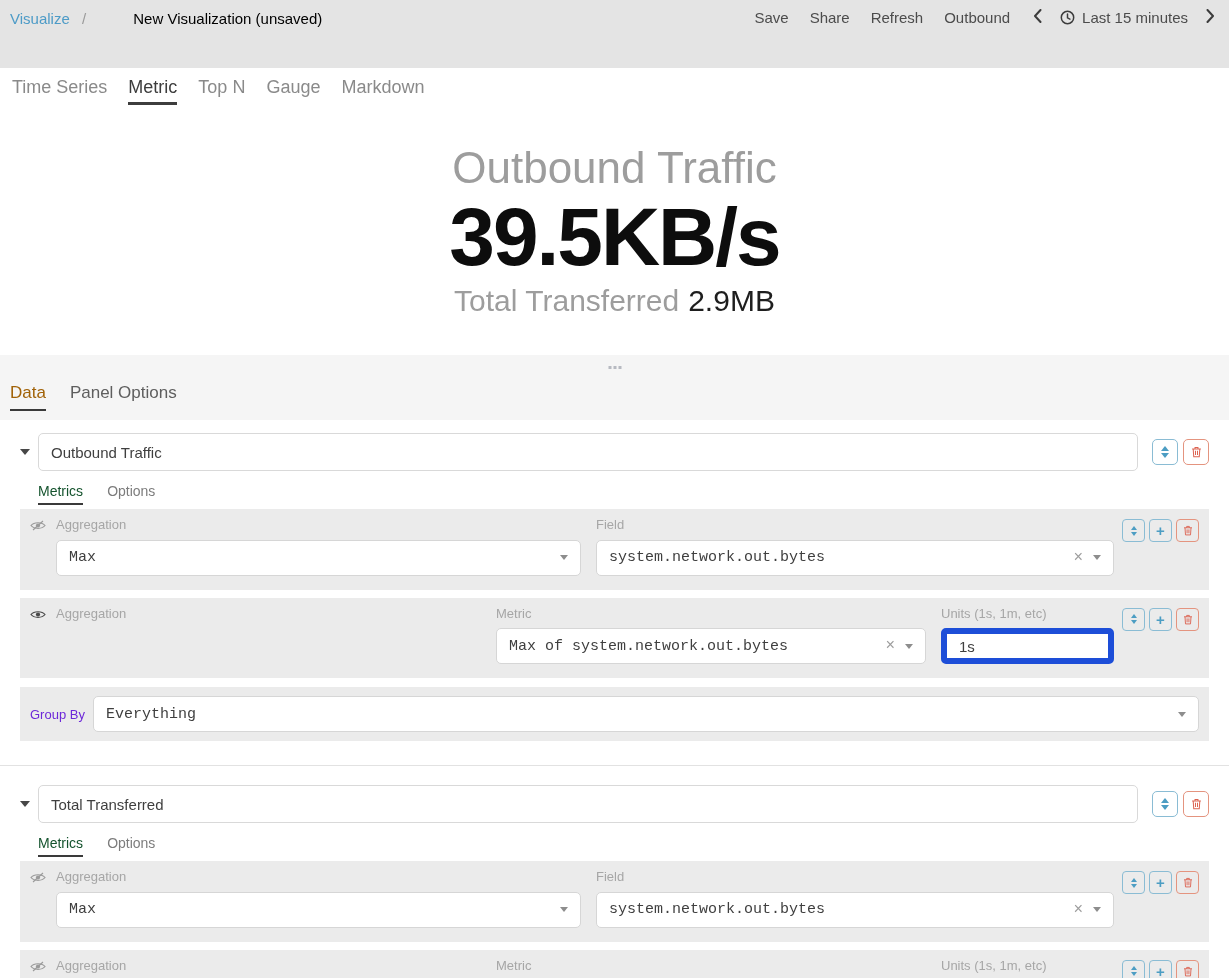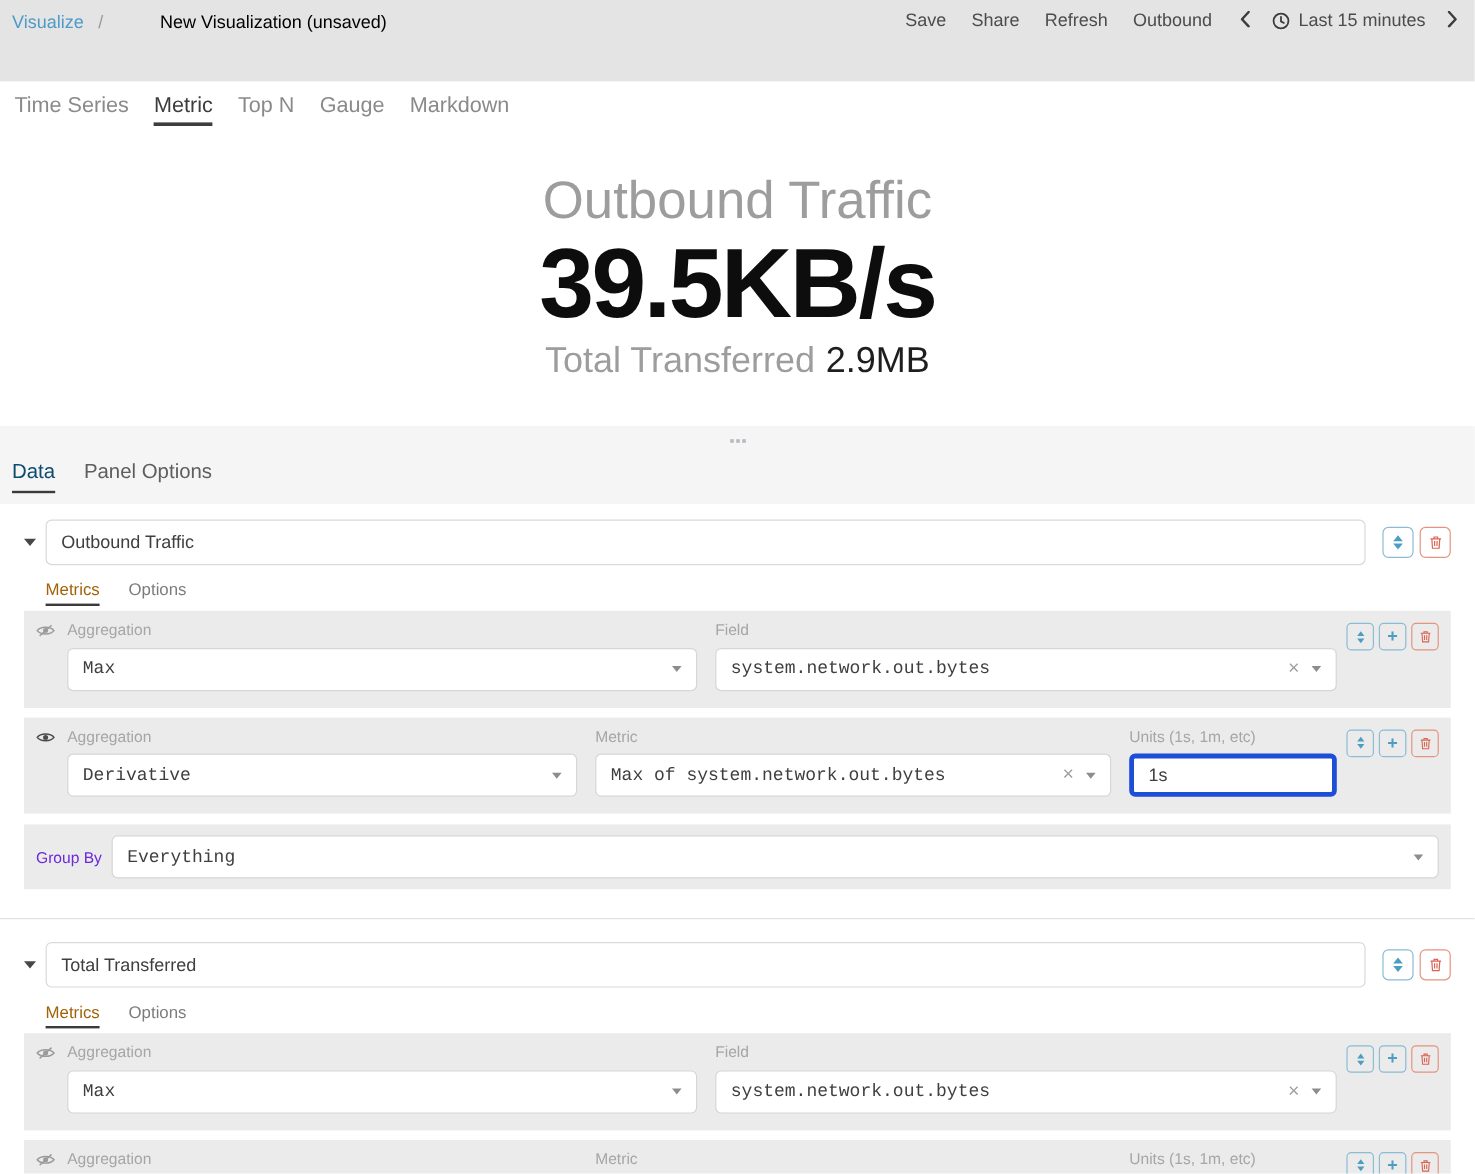--- a/index.html
+++ b/index.html
@@ -39,21 +39,21 @@
 
   
   .editor-band { height:65px; background:#f5f5f5; position:relative; }
   .drag-handle { position:absolute; top:8px; left:50%; transform:translateX(-50%);
                  display:flex; gap:2px; padding:3px; cursor:row-resize; }
   .drag-handle i { width:3px; height:3px; background:#b7bac1; display:block; }
   .editor-tabs { position:absolute; bottom:9px; left:10px; display:flex; gap:24px;
                  font-size:17px; color:#5e5e5e; }
   .etab { cursor:pointer; }
   .etab span { display:inline-block; }
-  .etab.active { color:#0c4a6e; }
+  .etab.active { color:#a16207; }
   .etab.active span { border-bottom:2px solid #3a3a3a; padding-bottom:6px; }
 
   
   .editor-body { padding:13px 20px 0; background:#fff; }
   .series-row { display:flex; align-items:center; }
   .collapse { width:18px; display:flex; justify-content:flex-start; }
   .tri-dark { width:0; height:0; border-left:5px solid transparent; border-right:5px solid transparent;
               border-top:6px solid #474747; }
   .series-name { flex:1; height:38px; border:1px solid #d9d9d9; border-radius:5px; padding:0 12px;
                  font-size:15px; color:#3f3f3f; font-family:inherit; background:#fff; outline:none; }
@@ -68,21 +68,21 @@
                border-bottom:5px solid currentColor; }
   .updown .d { border-left:4px solid transparent; border-right:4px solid transparent;
                border-top:5px solid currentColor; }
   .updown.sm .u { border-left-width:3.5px; border-right-width:3.5px; border-bottom-width:4.5px; }
   .updown.sm .d { border-left-width:3.5px; border-right-width:3.5px; border-top-width:4.5px; }
   .plus { font-size:15px; font-weight:700; line-height:1; }
 
   .sub-tabs { display:flex; gap:24px; margin:12px 0 4px 18px; font-size:14px; color:#7c7c7c; }
   .stab { cursor:pointer; }
   .stab span { display:inline-block; }
-  .stab.active { color:#a16207; }
+  .stab.active { color:#14532d; }
   .stab.active span { border-bottom:2px solid #3a3a3a; padding-bottom:4px; }
 
   .agg-panel { background:#ebebeb; display:flex; padding:8px 10px 14px; }
   .agg-panel + .agg-panel { margin-top:8px; }
   .eye { width:26px; padding-top:3px; flex:none; }
   .eye svg { display:block; }
   .eye.hidden-eye { color:#9b9b9b; }
   .eye.visible-eye { color:#4a4a4a; }
   .cols { flex:1; display:flex; gap:15px; min-width:0; }
   .col { display:flex; flex-direction:column; min-width:0; }
@@ -92,21 +92,21 @@
   .col-metric-b { flex:0 0 430px; }
   .col-flex { flex:1 1 auto; }
 
   .select, .combo { height:36px; background:#fff; border:1px solid #d6d6d6; border-radius:5px;
                     display:flex; align-items:center; padding:0 12px; font-size:15px; color:#3f3f3f;
                     cursor:pointer;font-family:Liberation Mono, monospace; }
   .select .val, .combo .val { flex:1; white-space:nowrap; overflow:hidden; text-overflow:ellipsis; }
   .caret { width:0; height:0; border-left:4.5px solid transparent; border-right:4.5px solid transparent;
            border-top:5px solid #8d8d8d; margin-left:10px; flex:none; }
   .combo .clear { color:#9d9d9d; font-size:16px; line-height:1; margin-left:10px; flex:none; cursor:pointer; }
-  .text-input { height:36px; width:100%; background:#fff; border:4px solid #1d4ed8; border-radius:5px;
+  .text-input { height:36px; width:100%; background:#fff; border:6px solid #1d4ed8; border-radius:5px;
                 padding:0 12px; font-size:15px; color:#3f3f3f; font-family:inherit; outline:none; }
 
   .panel-btns { display:flex; gap:4px; margin-left:8px; align-self:flex-start; padding-top:2px; flex:none; }
   .btn-sm { width:23px; height:23px; border-radius:4px; display:flex; align-items:center;
             justify-content:center; background:transparent; }
   .btn-sm.blue { border:1px solid #8abcd4; color:#4c9dc3; }
   .btn-sm.red  { border:1px solid #e4947f; color:#dc6351; }
 
   .groupby-panel { background:#ebebeb; display:flex; align-items:center; margin-top:9px; padding:9px 10px; }
   .groupby-label { width:63px; flex:none; font-size:13px; color:#6d28d9; }
@@ -256,24 +256,20 @@
       <div class="agg-panel">
         <div class="eye visible-eye">
           <svg width="16" height="11" viewBox="0 0 16 11">
               <path d="M1 5.5C3.8 1.8 12.2 1.8 15 5.5C12.2 9.2 3.8 9.2 1 5.5Z" fill="none" stroke="currentColor" stroke-width="1.2"></path>
               <circle cx="8" cy="5.5" r="2.1" fill="currentColor"></circle>
             </svg>
         </div>
         <div class="cols">
           <div class="col col-agg-b">
             <label>Aggregation</label>
-            <div class="select">
-                <span class="val">Derivative</span>
-                <span class="caret"></span>
-              </div>
           </div>
           <div class="col col-metric-b">
             <label>Metric</label>
             <div class="combo">
                 <span class="val">Max of system.network.out.bytes</span>
                 <span class="clear">×</span>
                 <span class="caret"></span>
               </div>
           </div>
           <div class="col col-flex">

